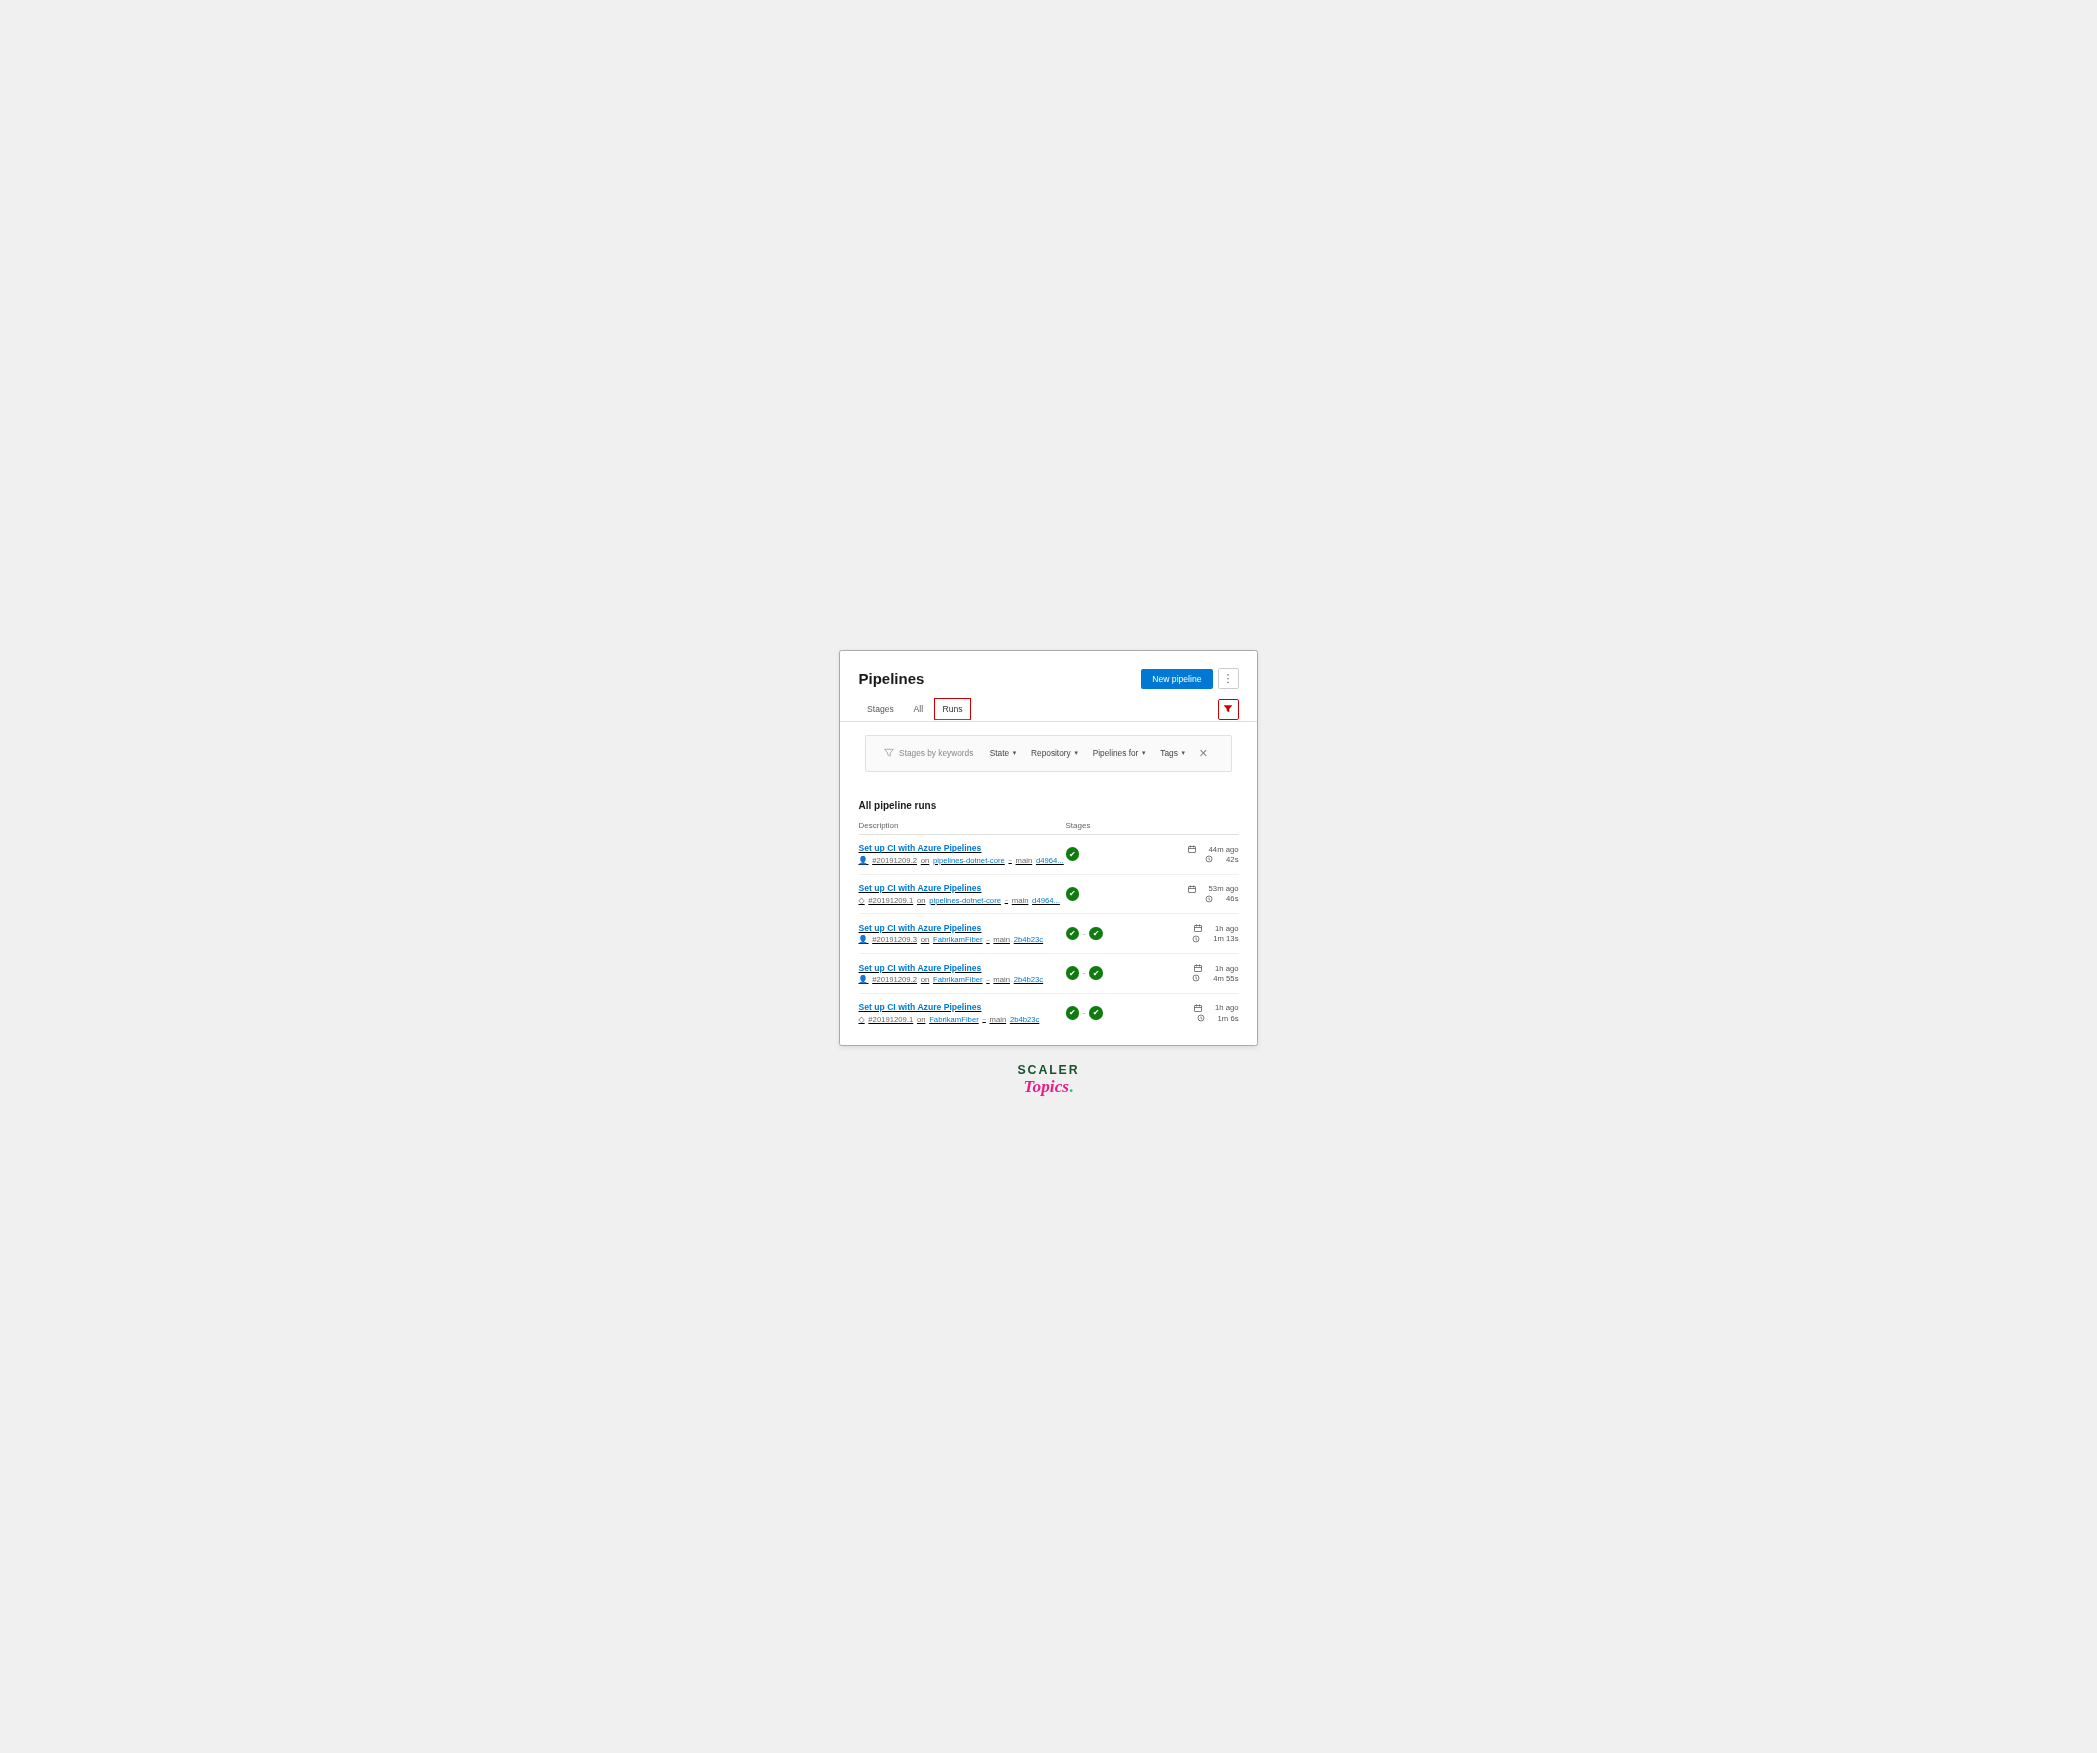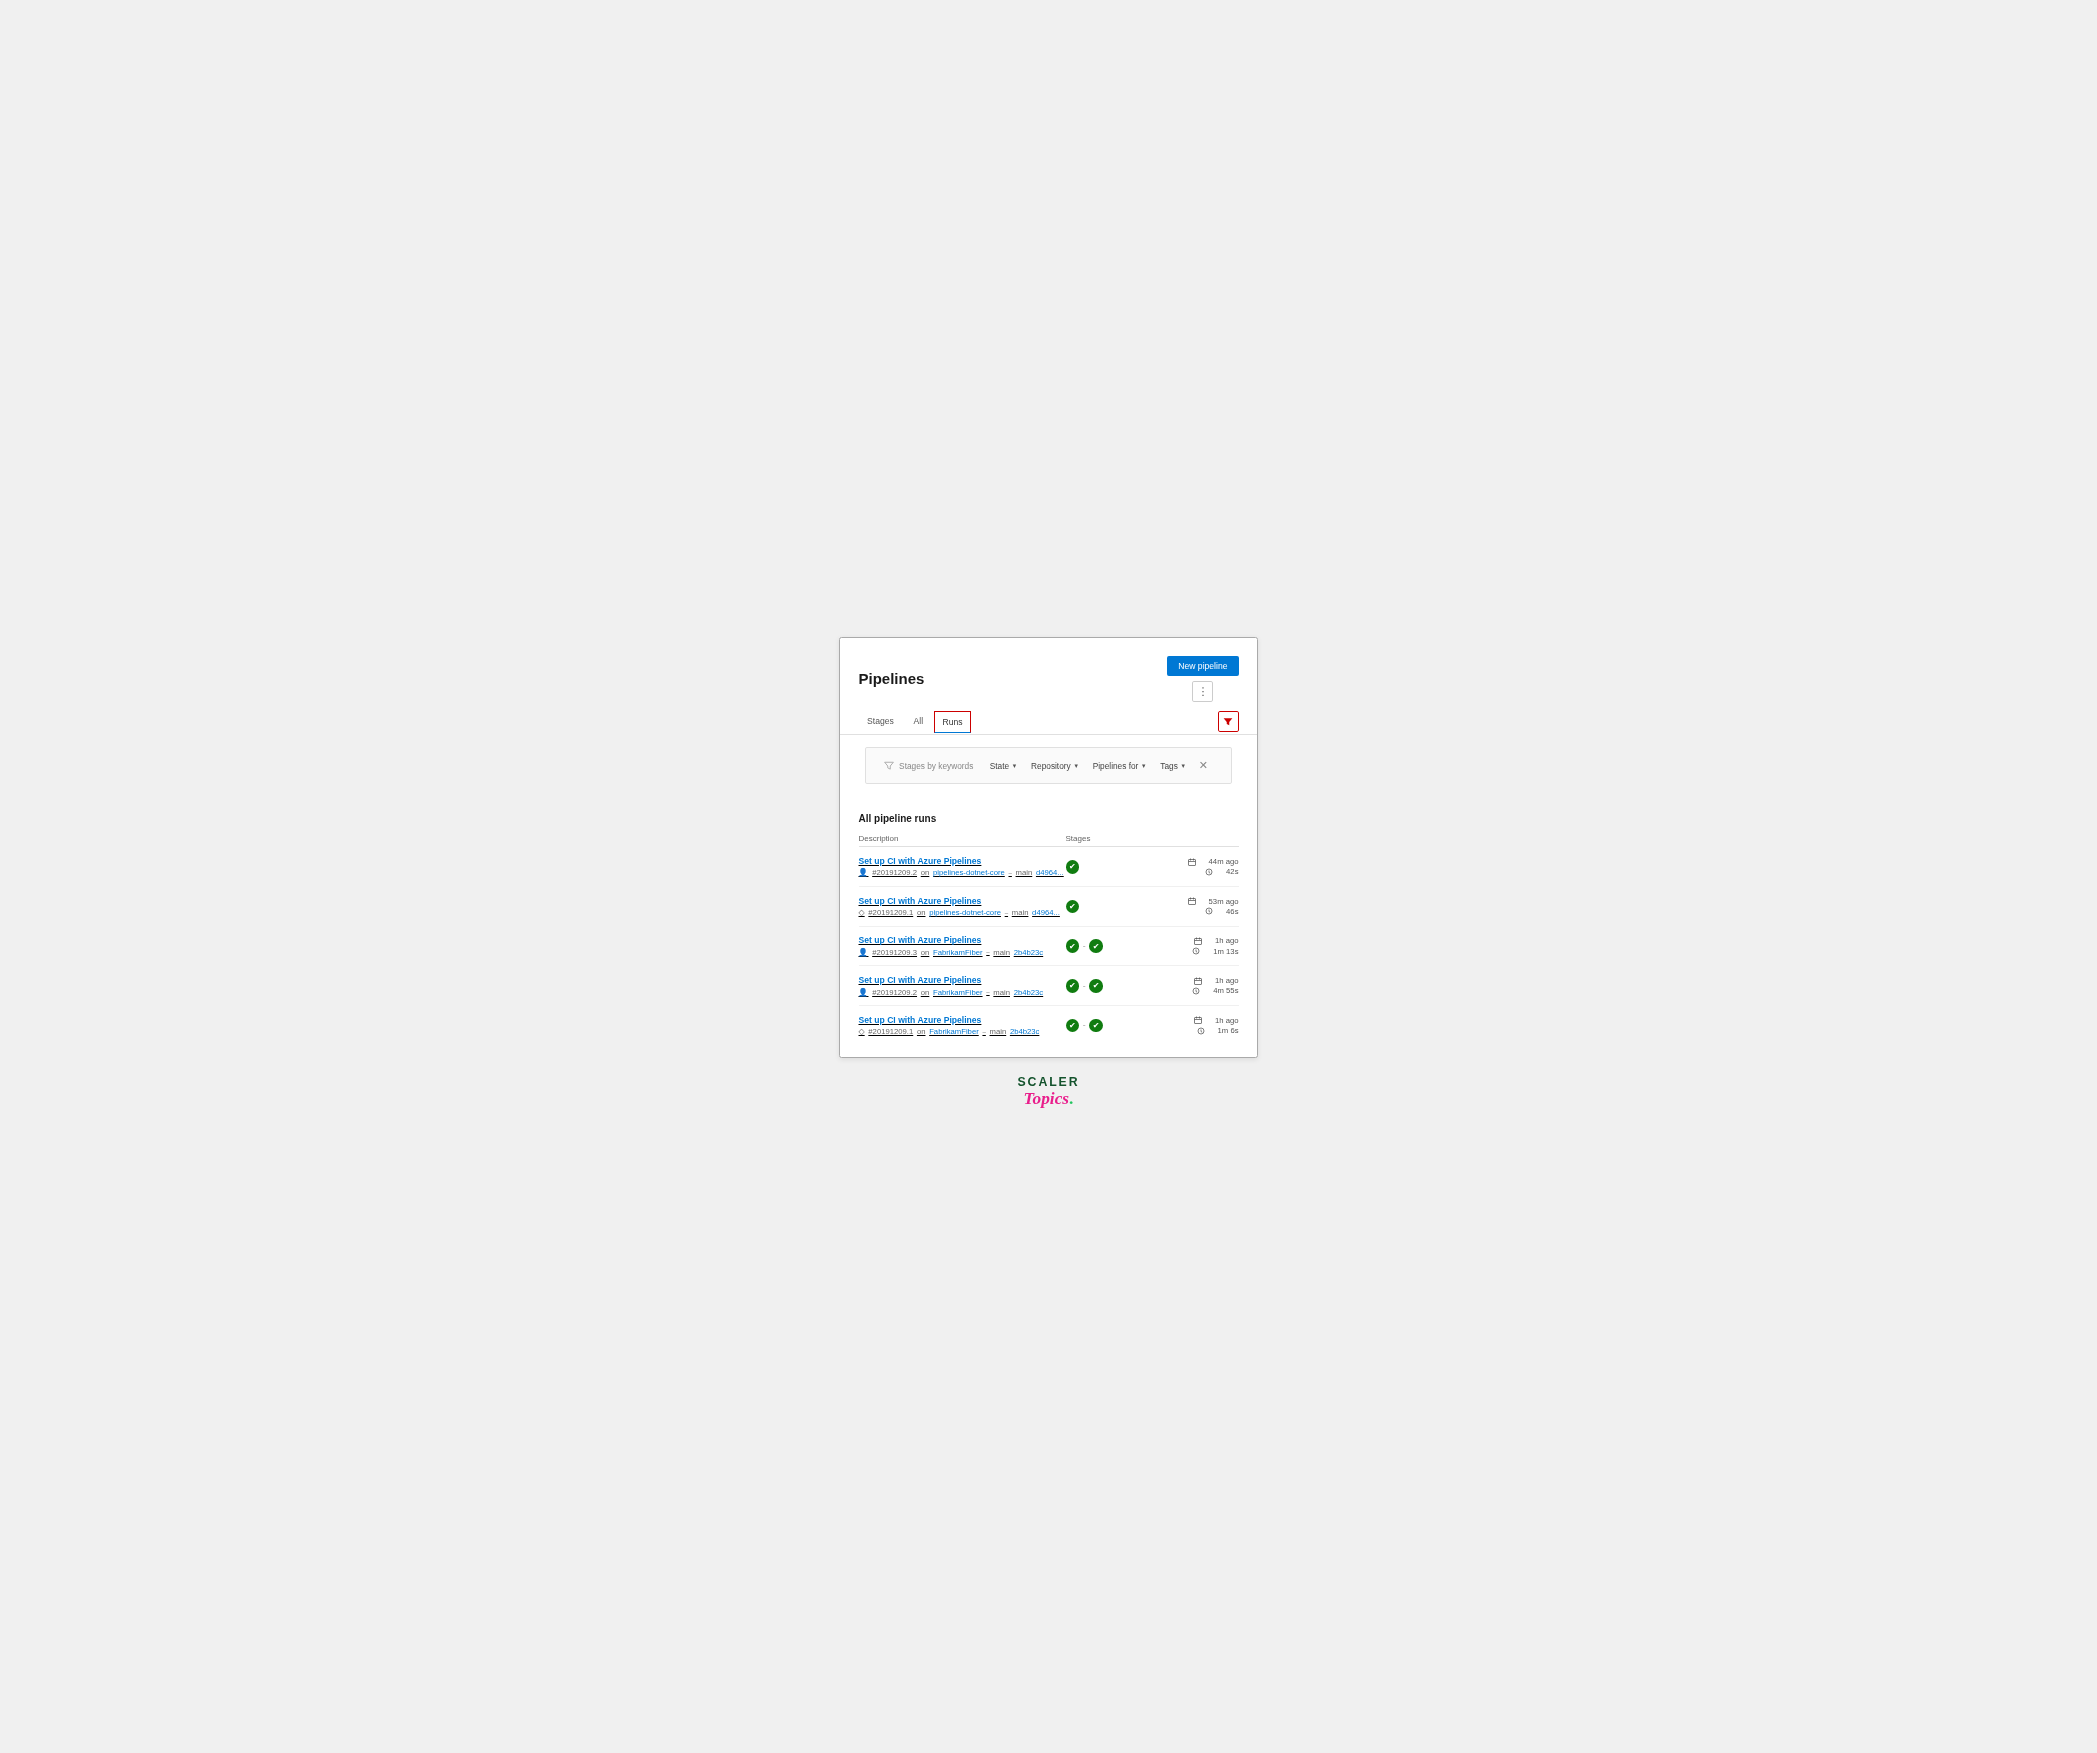--- a/index.html
+++ b/index.html
@@ -29,21 +29,20 @@
     }
     .header-title {
       font-size: 15px;
       font-weight: 600;
       color: #1a1a1a;
     }
     .header-actions {
       display: flex;
       align-items: center;
       gap: 5px;
-      flex-direction: column;
     }
     .btn-new-pipeline {
       background: #0078d4;
       color: #fff;
       border: none;
       border-radius: 1.9px;
       padding: 5px 11px;
       font-size: 8.6px;
       font-weight: 500;
       cursor: pointer;

